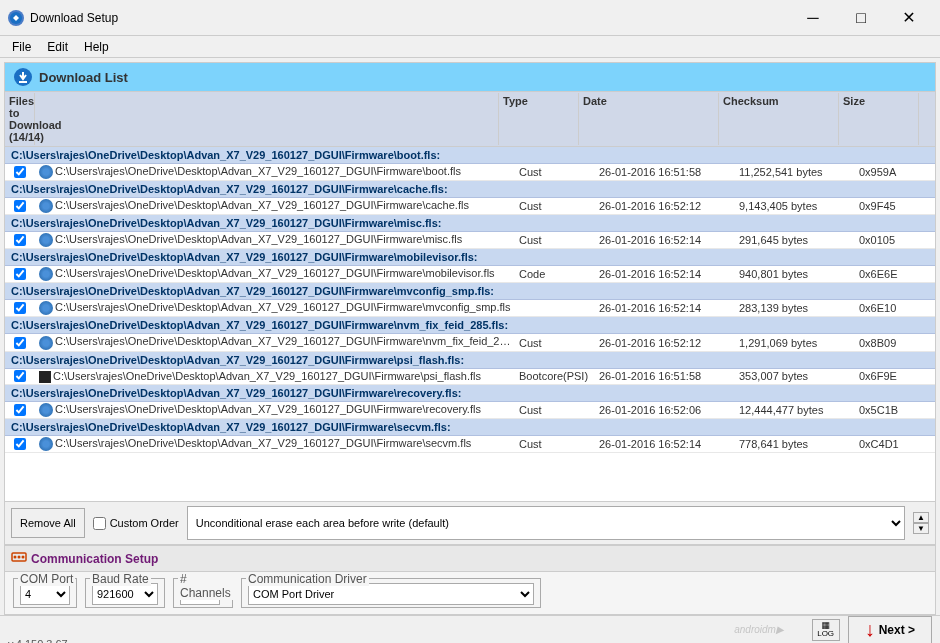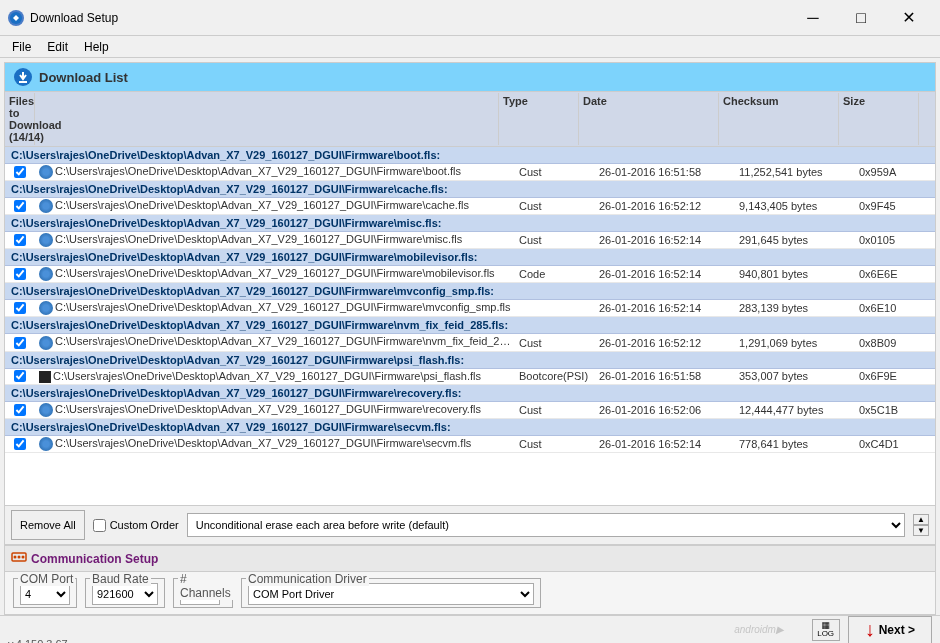--- a/index.html
+++ b/index.html
@@ -42,21 +42,21 @@
     
     .file-row { display: grid; grid-template-columns: 30px 1fr 80px 140px 120px 80px; border-bottom: 1px solid #e8e8e8; align-items: center; }
     .td { padding: 1px 4px; font-size: 11px; color: #333; overflow: hidden; text-overflow: ellipsis; white-space: nowrap; }
     .td-check { display: flex; align-items: center; justify-content: center; padding: 1px; }
     .td-check input { width: 12px; height: 12px; }
     
     
     .bottom-toolbar { padding: 4px 6px; background: #f0f0f0; border-top: 1px solid #ccc; display: flex; align-items: center; gap: 8px; }
     .btn-remove { height: 30px; padding: 0 8px; border: 1px solid #aaa; background: #f0f0f0; cursor: pointer; font-size: 11px; }
     .custom-order-check { display: flex; align-items: center; gap: 4px; font-size: 11px; }
-    .erase-select { flex: 1; height: 24px; border: 1px solid #aaa; background: white; font-size: 11px; padding: 0 4px; }
+    .erase-select { flex: 1; height: 34px; border: 1px solid #aaa; background: white; font-size: 11px; padding: 0 4px; }
     .scroll-arrows { display: flex; flex-direction: column; }
     .arrow-btn { width: 16px; height: 11px; border: 1px solid #aaa; background: #f0f0f0; cursor: pointer; font-size: 8px; display: flex; align-items: center; justify-content: center; }
     
     
     .comm-section { background: #f5f5f5; border-top: 2px solid #ccc; }
     .comm-header { display: flex; align-items: center; padding: 3px 6px; background: #e8e8e8; border-bottom: 1px solid #ccc; }
     .comm-title { font-size: 12px; font-weight: bold; color: #701a75; }
     .comm-controls { display: flex; align-items: center; gap: 8px; padding: 6px 8px; }
     .comm-group { display: flex; flex-direction: column; border: 1px solid #aaa; padding: 2px 6px; position: relative; }
     .comm-group-label { position: absolute; top: -7px; left: 4px; background: #f5f5f5; font-size: 12px; color: #555; padding: 0 2px; }

